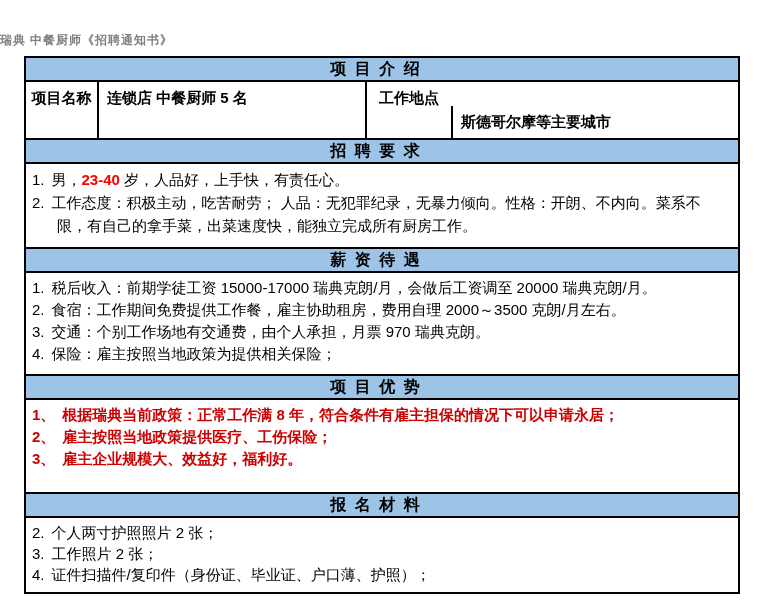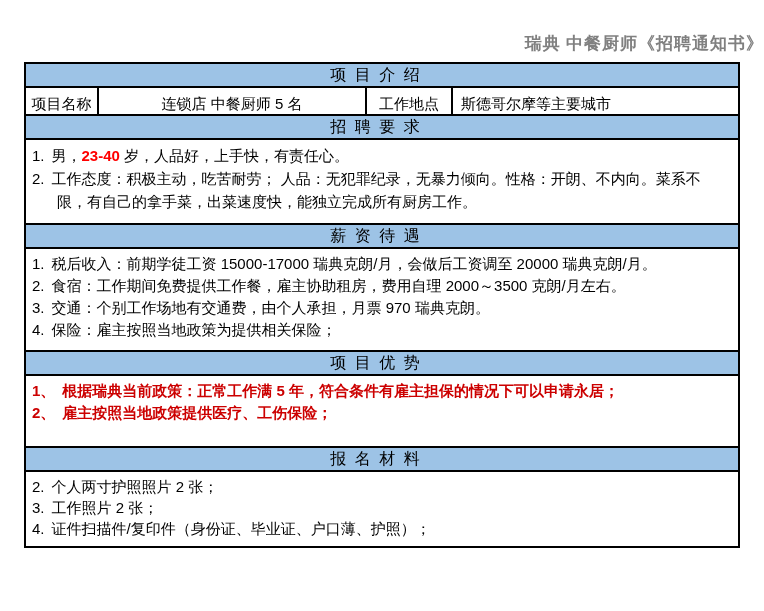--- a/index.html
+++ b/index.html
@@ -13,56 +13,57 @@
   html, body {
     margin: 0; padding: 0;
     width: 764px; height: 611px;
     background: #ffffff;
     font-family: "Liberation Sans", "DejaVu Sans", sans-serif;
     color: #000;
     overflow: hidden;
   }
   .doc-title {
     margin: 32px 0 7px 0;
-    text-align: right;
+    text-align: left;
     color: var(--title-gray);
     font-family: "Liberation Serif", "DejaVu Serif", serif;
-    font-size: 17px;
+    font-size: 12px;
     font-weight: bold;
     letter-spacing: 1px;
   }
   .doc-table {
     width: 716px;
     margin: 0 auto;
     border: 2px solid var(--border);
   }
   .band {
     background: var(--band-bg);
     border-top: 2px solid var(--border);
     border-bottom: 2px solid var(--border);
     text-align: center;
-    font-weight: normal;
+    font-weight: bold;
     font-size: 16px;
     letter-spacing: 2px;
     padding: 1px 12px 2px 0;
     line-height: 19px;
   }
   .band:first-child { border-top: none; }
   .info-row { display: flex; align-items: stretch; font-size: 15px; }
   .info-row .cell {
-    padding: 6px 8px 1px 8px;
+    padding: 6px 8px 7px 8px;
     line-height: 19px;
     white-space: nowrap;
     overflow: hidden;
+    font-weight: bold;
   }
   .info-row .cell + .cell { border-left: 2px solid var(--border); }
   .cell-label-1 { width: 71px; text-align: center; padding-left: 2px !important; padding-right: 2px !important; }
-  .cell-value-1 { width: 268px; text-align: center; }
+  .cell-value-1 { width: 268px; }
   .cell-label-2 { width: 86px; text-align: center; padding-left: 2px !important; padding-right: 2px !important; }
-  .cell-value-2 { flex: 1; }
+  .cell-value-2 { flex: 1; margin-top: 24px; }
   .content {
     padding: 4px 8px 6px 6px;
     font-size: 15px;
   }
   .content .item {
     padding-left: 25px;
     text-indent: -25px;
     line-height: 23px;
   }
   .content-requirements { padding-bottom: 10px; }
@@ -106,22 +107,23 @@
     <div class="content content-salary">
         <div class="item"><span class="num">1.</span><span class="">税后收入：前期学徒工资 15000-17000 瑞典克朗/月，会做后工资调至 20000 瑞典克朗/月。</span></div>
         <div class="item"><span class="num">2.</span><span class="">食宿：工作期间免费提供工作餐，雇主协助租房，费用自理 2000～3500 克朗/月左右。</span></div>
         <div class="item"><span class="num">3.</span><span class="">交通：个别工作场地有交通费，由个人承担，月票 970 瑞典克朗。</span></div>
         <div class="item"><span class="num">4.</span><span class="">保险：雇主按照当地政策为提供相关保险；</span></div>
       </div>
 
     <div class="band">项 目 优 势</div>
 
     <div class="content content-advantages">
-        <div class="item"><span class="num red-strong">1、</span><span class="red-strong">根据瑞典当前政策：正常工作满 5 年，符合条件有雇主担保的情况下可以申请永居；</span></div>
+        <div class="item"><span class="num red-strong">1、</span><span class="red-strong">根据瑞典当前政策：正常工作满 8 年，符合条件有雇主担保的情况下可以申请永居；</span></div>
         <div class="item"><span class="num red-strong">2、</span><span class="red-strong">雇主按照当地政策提供医疗、工伤保险；</span></div>
+        <div class="item"><span class="num red-strong">3、</span><span class="red-strong">雇主企业规模大、效益好，福利好。</span></div>
       </div>
 
     <div class="band">报 名 材 料</div>
 
     <div class="content content-materials">
         <div class="item"><span class="num">2.</span><span class="">个人两寸护照照片 2 张；</span></div>
         <div class="item"><span class="num">3.</span><span class="">工作照片 2 张；</span></div>
         <div class="item"><span class="num">4.</span><span class="">证件扫描件/复印件（身份证、毕业证、户口薄、护照）；</span></div>
       </div>
 

